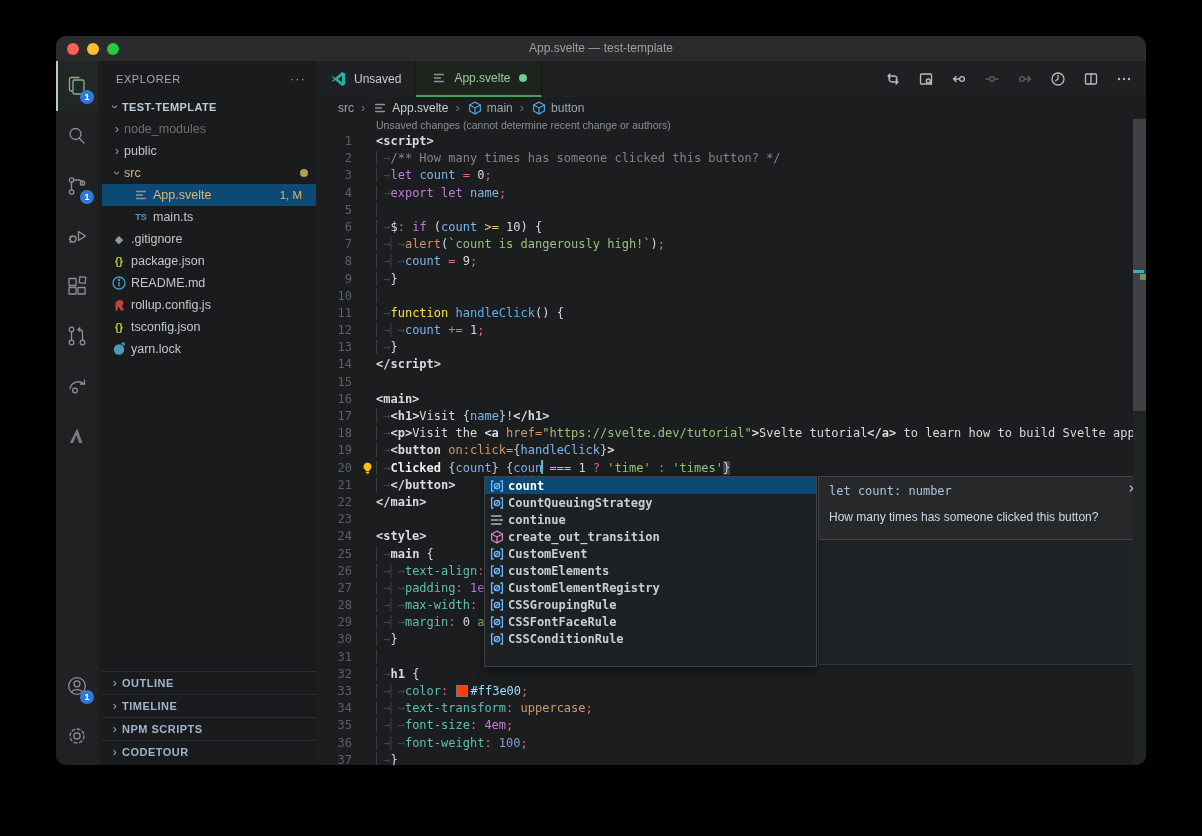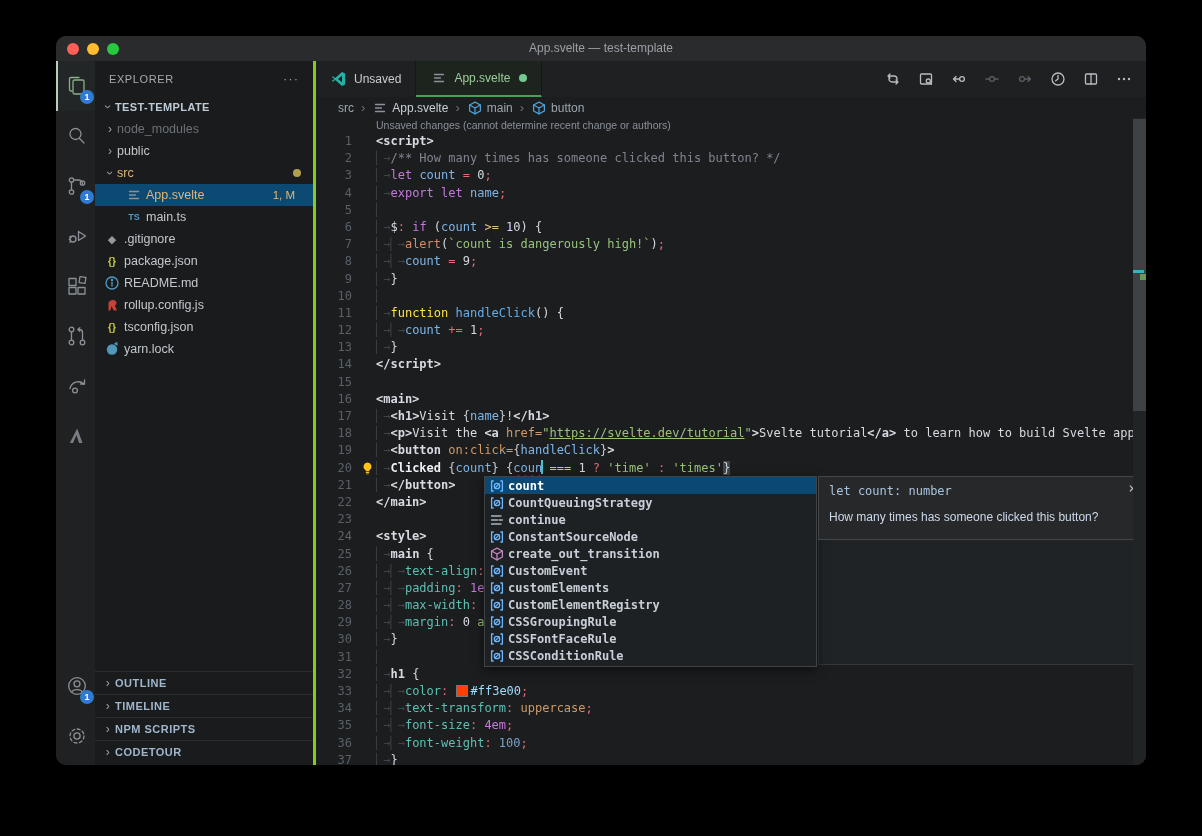--- a/index.html
+++ b/index.html
@@ -14,21 +14,21 @@
   .wtitle{position:absolute;left:0;right:0;top:0;line-height:25px;text-align:center;
     font-size:12px;color:#9aa0a6;}
   
   .activitybar{position:absolute;left:0;top:25px;width:42px;height:704px;background:#1f2122;}
   .ab-item{position:relative;width:42px;height:50px;display:flex;align-items:center;justify-content:center;color:#8b9196;}
   .ab-item.active{color:#86b386;box-shadow:inset 2px 0 0 #b9ccbd;background:#232626;}
   .ab-badge{position:absolute;right:4px;bottom:7px;min-width:14px;height:14px;border-radius:8px;background:#2f7bd4;
     color:#fff;font-size:9px;font-weight:bold;line-height:14px;text-align:center;}
   .ab-bottom{position:absolute;bottom:4px;left:0;width:42px;}
   
-  .sidebar{position:absolute;left:39px;top:25px;width:218px;height:704px;background:#191b1d;border-right:3px solid #84cc16;}
+  .sidebar{position:absolute;left:46px;top:25px;width:218px;height:704px;background:#191b1d;border-right:3px solid #84cc16;}
   .sb-header{height:35px;display:flex;align-items:center;padding:0 14px;color:#a7abb0;font-size:11px;letter-spacing:.6px;}
   .sb-header .dots{margin-left:auto;color:#9a9fa4;font-size:13px;letter-spacing:1px;}
   .ws-row{height:22px;display:flex;align-items:center;color:#bccbd6;font-weight:bold;font-size:11px;letter-spacing:.4px;padding-left:6px;}
   .chev{display:inline-block;width:14px;color:#9aa0a6;font-size:12px;text-align:center;font-weight:normal;}
   .chev.open{transform:rotate(90deg);}
   .tree-row{height:22px;display:flex;align-items:center;font-size:12.5px;color:#c3c8cd;position:relative;}
   .tree-row.i1{padding-left:8px;}.tree-row.i2{padding-left:30px;}
   .tree-row.dim{color:#6b7176;}
   .tree-row.mod{color:#dcb67a;}
   .tree-row.sel{background:#0c4a73;color:#dcb67a;}
@@ -80,21 +80,21 @@
   .tk-ws{color:#3f4346}
   .tk-prop{color:#5bc0b2}
   .tk-cssval{color:#9cdcfe}
   .tk-cssor{color:#d19a66}
   .tk-csspur{color:#c678dd}
   .tk-cssnum{color:#7da0c8}
   .tk-attr{color:#d19a66}
   .tk-bold{color:#eceff3;font-weight:bold}
   .tk-sqvar{color:#7eb6e8;text-decoration:underline;text-decoration-style:wavy;text-decoration-color:#4ec98a;text-underline-offset:3px;}
   .tk-pnhl{color:#d0d5db;background:#41464b;}
-  .tk-lnk{color:#98c379;text-decoration:underline;}
+  .tk-lnk{color:#98c379;}
   .cursor{display:inline-block;width:2px;height:14px;background:#46c4d2;vertical-align:middle;margin:0 -1px 2px -1px;}
   .swatch{display:inline-block;width:10px;height:10px;background:#ff3e00;border:1px solid #777;vertical-align:middle;margin:0 3px 2px 0;}
   .lightbulb{position:absolute;left:44px;top:343px;width:15px;height:15px;}
   
   .suggest{position:absolute;left:168px;top:358px;width:331px;height:189px;background:#1e2124;
     border:1px solid #3f4347;box-shadow:0 3px 10px rgba(0,0,0,.55);z-index:5;}
   .sg-row{height:17px;display:flex;align-items:center;padding-left:3px;font-family:"DejaVu Sans Mono",monospace;
     font-size:12px;font-weight:bold;color:#c8cfd8;white-space:pre;}
   .sg-row.sel{background:#0b4973;color:#fff;}
   .sg-icon{width:17px;flex:0 0 17px;display:inline-flex;justify-content:center;margin-right:3px;}
@@ -468,25 +468,20 @@
                   <path d="M5.9 10.1l4.2-4.2"></path>
                 </svg></span><span>count</span></div>
             <div class="sg-row"><span class="sg-icon variable"><svg width="16" height="16" viewBox="0 0 16 16" fill="none" stroke="currentColor" stroke-width="1.3" stroke-linecap="round" stroke-linejoin="round">
                   <path d="M4.2 3H2.6v10h1.6M11.8 3h1.6v10h-1.6"></path>
                   <circle cx="8" cy="8" r="2.7"></circle>
                   <path d="M5.9 10.1l4.2-4.2"></path>
                 </svg></span><span>CountQueuingStrategy</span></div>
             <div class="sg-row"><span class="sg-icon keyword"><svg width="16" height="16" viewBox="0 0 16 16" fill="none" stroke="currentColor" stroke-width="1.3" stroke-linecap="round" stroke-linejoin="round">
                   <path d="M2.5 4h9.5M2.5 8h6M10 8h3.5M2.5 12h9.5"></path>
                 </svg></span><span>continue</span></div>
-            <div class="sg-row"><span class="sg-icon variable"><svg width="16" height="16" viewBox="0 0 16 16" fill="none" stroke="currentColor" stroke-width="1.3" stroke-linecap="round" stroke-linejoin="round">
-                  <path d="M4.2 3H2.6v10h1.6M11.8 3h1.6v10h-1.6"></path>
-                  <circle cx="8" cy="8" r="2.7"></circle>
-                  <path d="M5.9 10.1l4.2-4.2"></path>
-                </svg></span><span>ConstantSourceNode</span></div>
             <div class="sg-row"><span class="sg-icon module"><svg width="16" height="16" viewBox="0 0 16 16" fill="none" stroke="currentColor" stroke-width="1.3" stroke-linecap="round" stroke-linejoin="round">
                   <path d="M8 2.2 13.4 5v6L8 13.8 2.6 11V5Z"></path>
                   <path d="M2.6 5 8 8l5.4-3M8 8v5.8"></path>
                 </svg></span><span>create_out_transition</span></div>
             <div class="sg-row"><span class="sg-icon variable"><svg width="16" height="16" viewBox="0 0 16 16" fill="none" stroke="currentColor" stroke-width="1.3" stroke-linecap="round" stroke-linejoin="round">
                   <path d="M4.2 3H2.6v10h1.6M11.8 3h1.6v10h-1.6"></path>
                   <circle cx="8" cy="8" r="2.7"></circle>
                   <path d="M5.9 10.1l4.2-4.2"></path>
                 </svg></span><span>CustomEvent</span></div>
             <div class="sg-row"><span class="sg-icon variable"><svg width="16" height="16" viewBox="0 0 16 16" fill="none" stroke="currentColor" stroke-width="1.3" stroke-linecap="round" stroke-linejoin="round">

